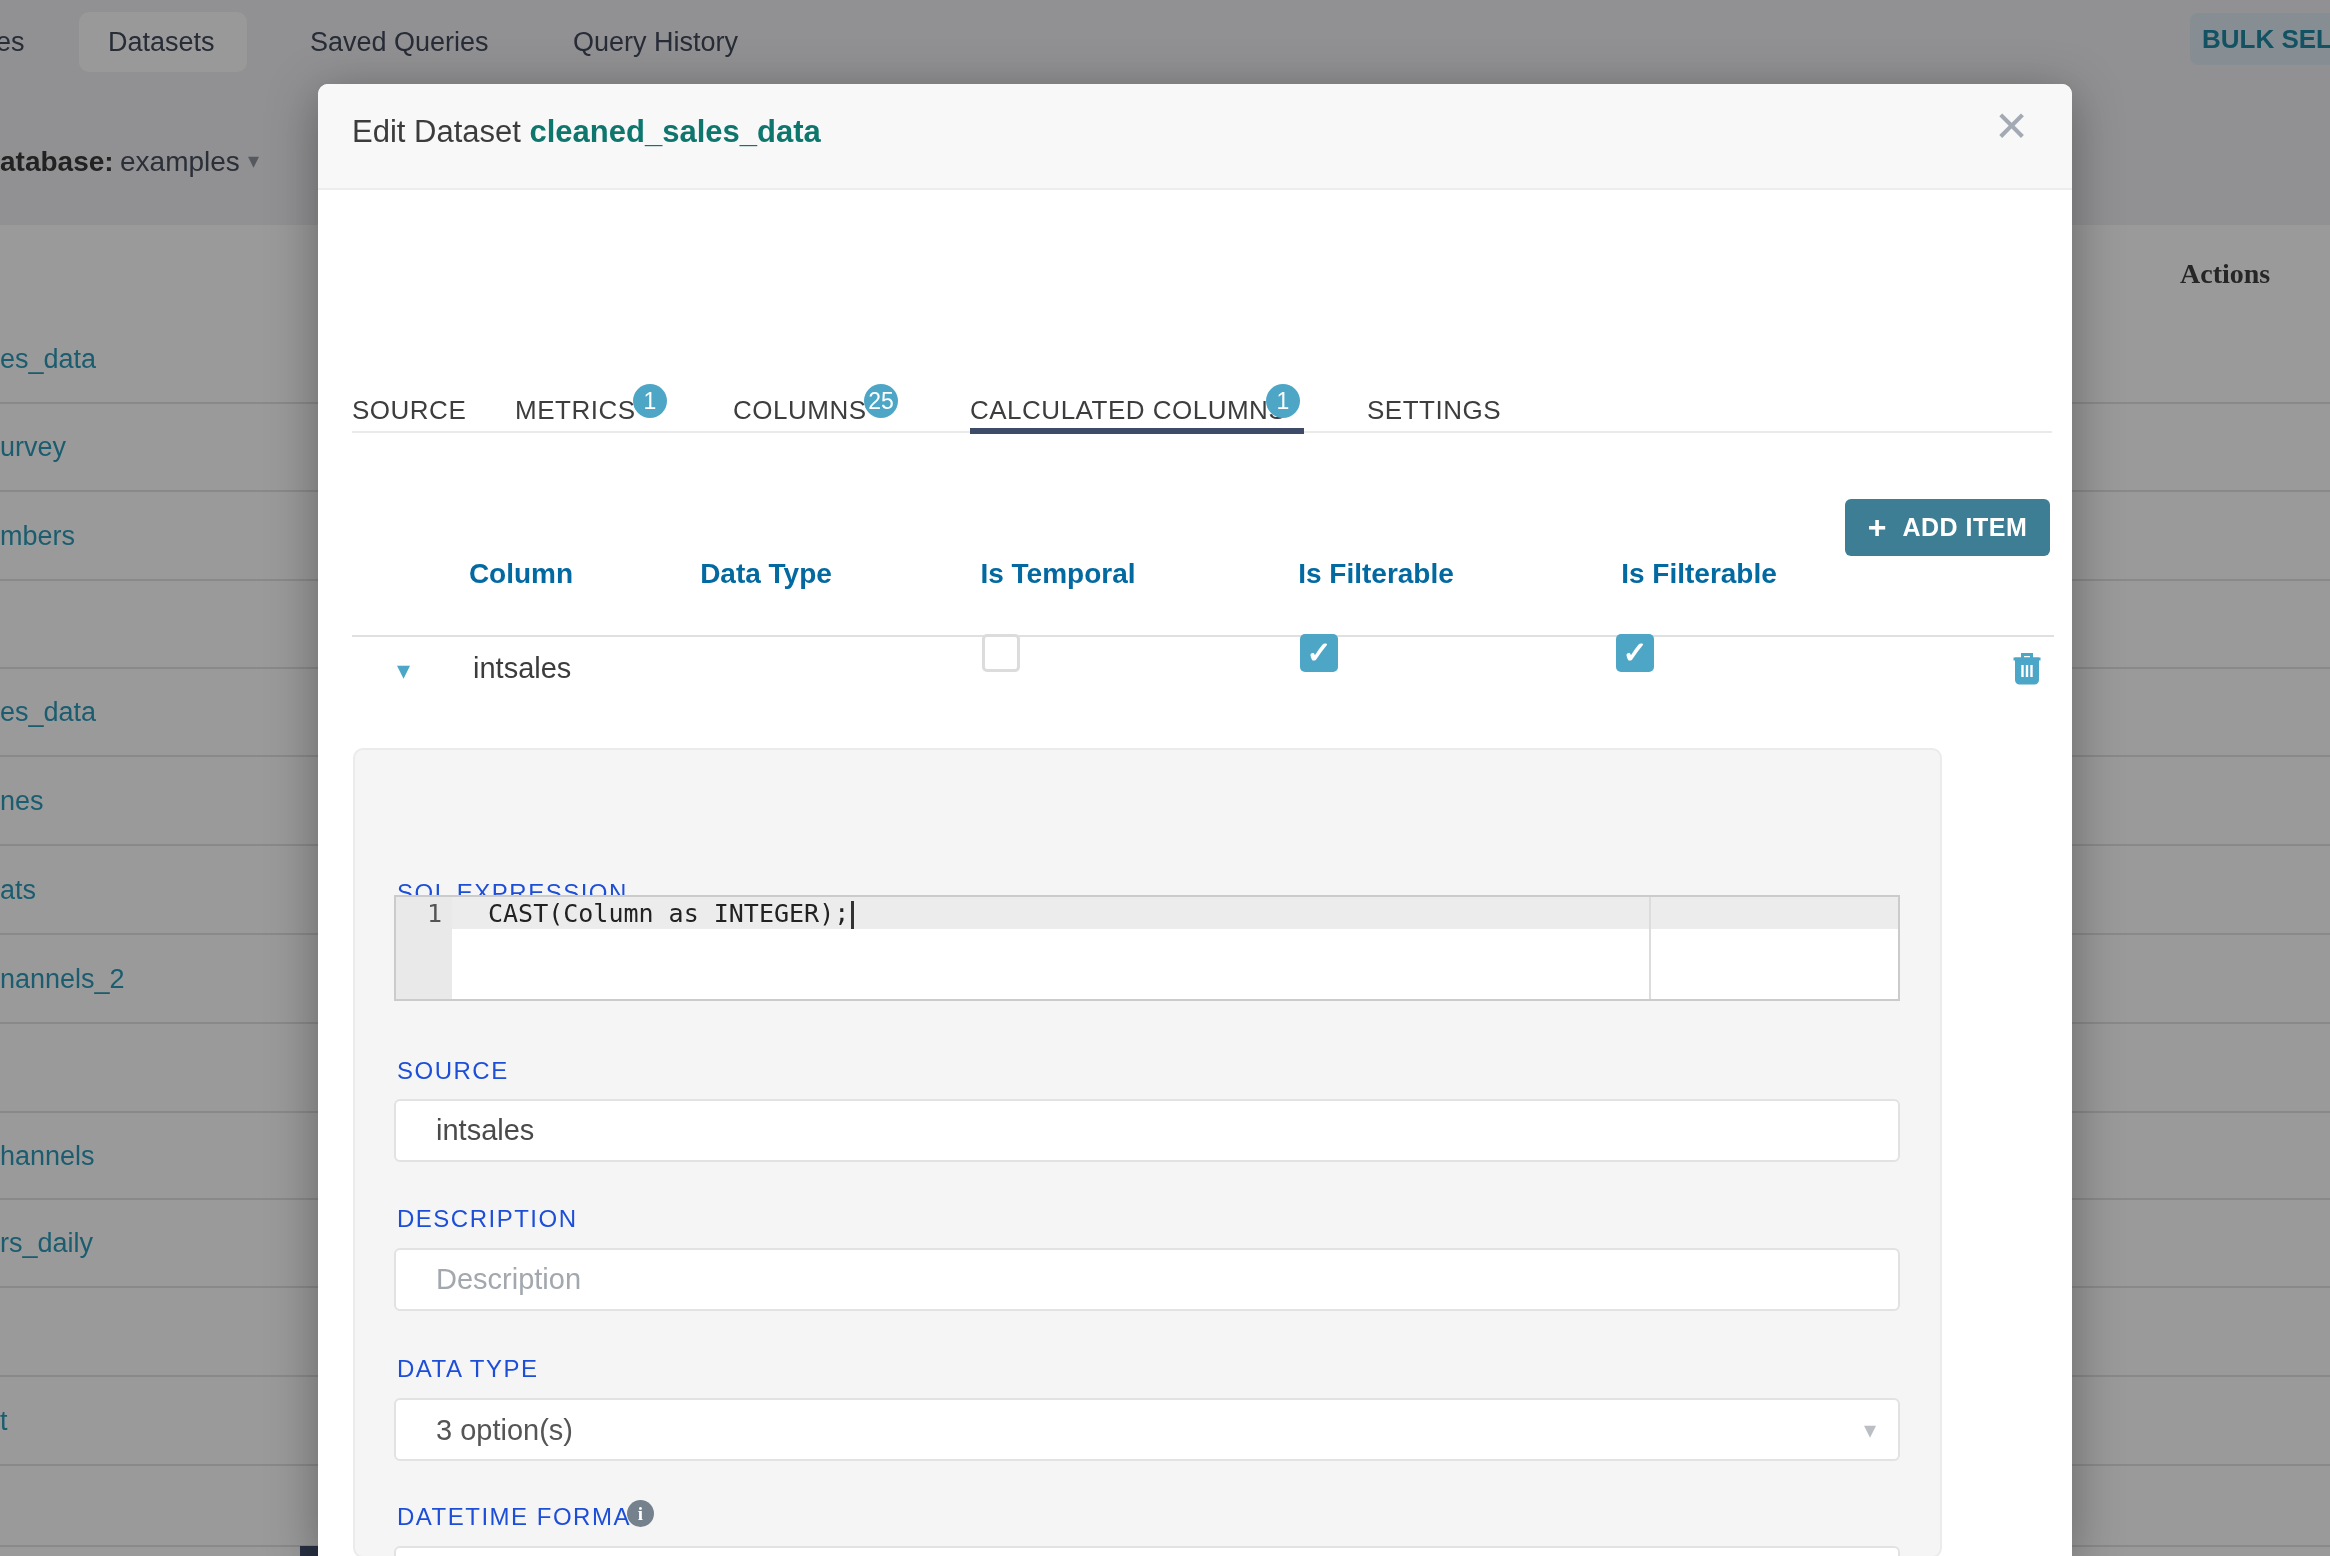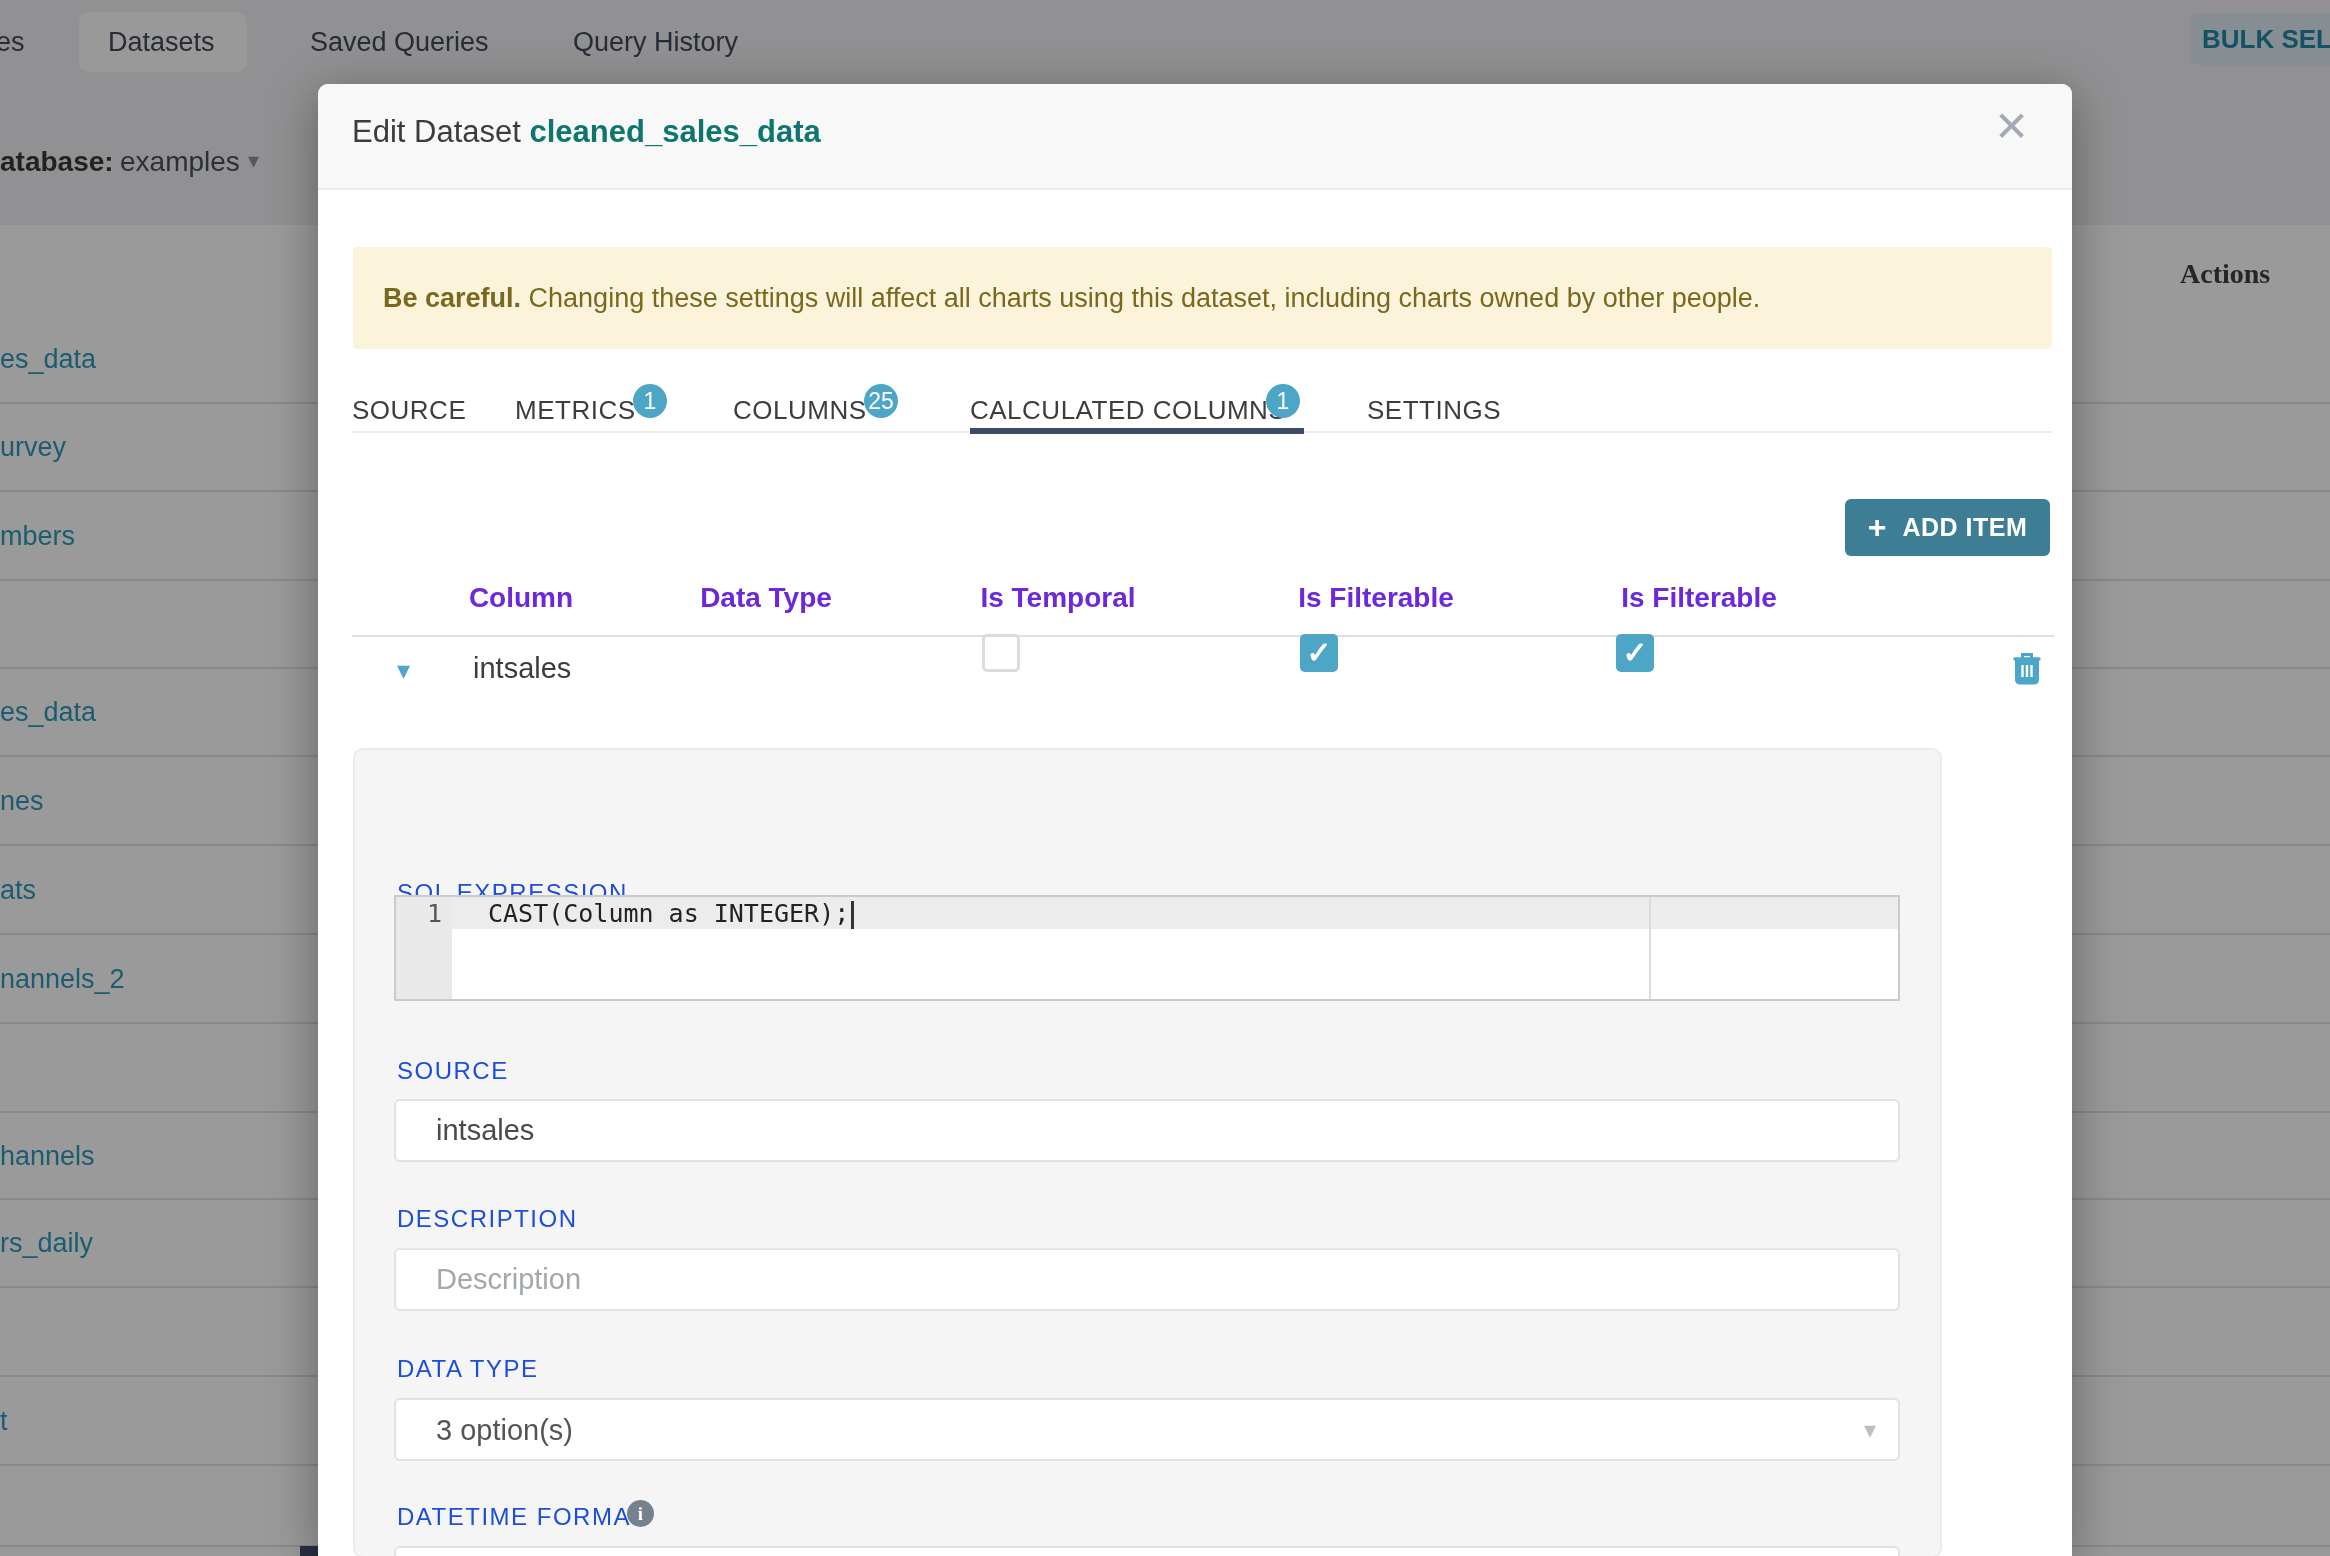--- a/index.html
+++ b/index.html
@@ -35,21 +35,21 @@
   .banner b{font-weight:700;}
   .tab{position:absolute;top:302px;font-size:26px;color:#3D3D3D;font-weight:500;letter-spacing:.5px;white-space:nowrap;cursor:pointer;margin-top:9px;}
   .badge{position:absolute;top:300px;height:34px;min-width:34px;border-radius:17px;background:#4EA6C6;
          color:#fff;font-size:23px;line-height:34px;text-align:center;padding:0 4px;box-sizing:border-box;}
   .tabs-rule{position:absolute;left:34px;top:347px;width:1700px;height:2px;background:#EAEAEA;}
   .tab-underline{position:absolute;left:652px;top:344px;width:334px;height:6px;background:#3E4B68;}
   .add-btn{position:absolute;left:1527px;top:415px;width:205px;height:57px;background:#3D7E95;border-radius:6px;
            color:#fff;display:flex;align-items:center;justify-content:center;cursor:pointer;}
   .add-btn .plus{font-size:32px;font-weight:700;margin-right:16px;}
   .add-btn .txt{font-size:25px;font-weight:700;letter-spacing:.5px;}
-  .col-head{position:absolute;top:498px;transform:translateX(-50%);font-size:28px;font-weight:700;color:#6d28d9;white-space:nowrap;}
+  .col-head{position:absolute;top:474px;transform:translateX(-50%);font-size:28px;font-weight:700;color:#0369a1;white-space:nowrap;}
   .head-rule{position:absolute;left:34px;top:551px;width:1702px;height:2px;background:#E0E0E0;}
   .expander{position:absolute;left:79px;top:571px;font-size:26px;color:#4BA6C8;cursor:pointer;}
   .row-name{position:absolute;left:155px;top:568px;font-size:29px;color:#3C3C3C;}
   .cb{position:absolute;width:38px;height:38px;border-radius:5px;box-sizing:border-box;cursor:pointer;}
   .cb.off{background:#fff;border:3px solid #DCDCDC;}
   .cb.on{background:#4EA6C6;color:#fff;font-size:30px;font-weight:700;text-align:center;line-height:38px;}
   .trash{position:absolute;left:1694px;top:567px;cursor:pointer;}
   .panel{position:absolute;left:35px;top:664px;width:1589px;height:810px;background:#F5F5F6;
          border:2px solid #EBEBEB;border-radius:10px;box-sizing:border-box;}
   .f-label{position:absolute;font-size:24px;font-weight:500;color:#1d4ed8;letter-spacing:1.5px;white-space:nowrap;}
@@ -136,23 +136,20 @@
     <div class="bg-dark-frag"></div>
   </div>
 
   <div id="dim"></div>
 
   <div id="modal">
     <div class="m-header"></div>
     <div class="m-title"><span>Edit Dataset</span>&nbsp;<b>cleaned_sales_data</b></div>
     <div class="m-close">✕</div>
 
-    <div class="banner">
-      <p><b>Be careful.</b><span> Changing these settings will affect all charts using this dataset, including charts owned by other people.</span></p>
-    </div>
 
     <span class="tab" style="left:34px;">SOURCE</span>
     <span class="tab" style="left:197px;">METRICS</span>
     <span class="badge" style="left:315px;">1</span>
     <span class="tab" style="left:415px;">COLUMNS</span>
     <span class="badge" style="left:546px;">25</span>
     <span class="tab" style="left:652px;">CALCULATED COLUMNS</span>
     <span class="badge" style="left:948px;">1</span>
     <span class="tab" style="left:1049px;">SETTINGS</span>
     <div class="tabs-rule"></div>

